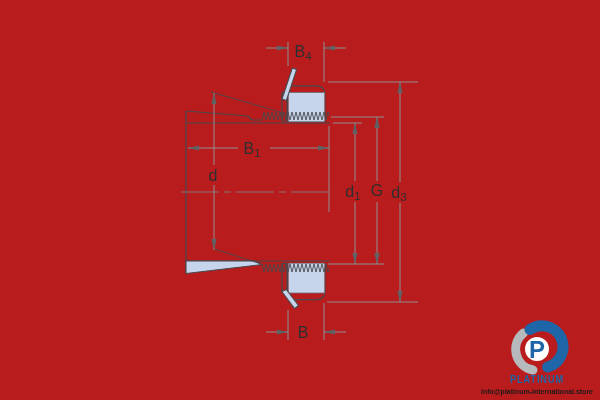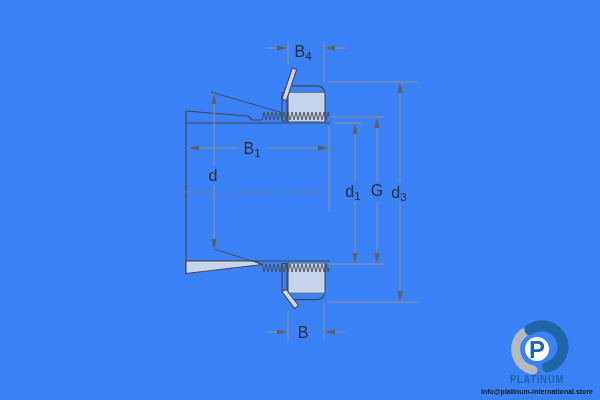--- a/index.html
+++ b/index.html
@@ -1,16 +1,16 @@
 <!DOCTYPE html>
 <html><head>
 <meta charset="utf-8">
 <style>
   html,body{margin:0;padding:0;background:#fff;}
-  .stage{position:relative;width:600px;height:400px;background:#3b82f6;overflow:hidden;
+  .stage{position:relative;width:600px;height:400px;background:#b91c1c;overflow:hidden;
          font-family:"Liberation Sans", sans-serif;}
   svg{position:absolute;left:0;top:0;}
   .outline{stroke:#46494d;stroke-width:1.2;fill:none;stroke-linejoin:round;}
   .thin{stroke:#46494d;stroke-width:0.9;fill:none;}
   .part{stroke:#46494d;stroke-width:1.1;stroke-linejoin:round;}
   .dim{stroke:#8f9193;stroke-width:1;fill:none;}
   .arrow{fill:#5f6264;stroke:none;}
   .dimtext{fill:#2e2f30;font-size:16px;font-family:"Liberation Sans",sans-serif;}
   .dimtext .sub{font-size:11.5px;}
   .centerline{stroke:#7d8082;stroke-width:0.9;fill:none;stroke-dasharray:38 5 7 5;}

